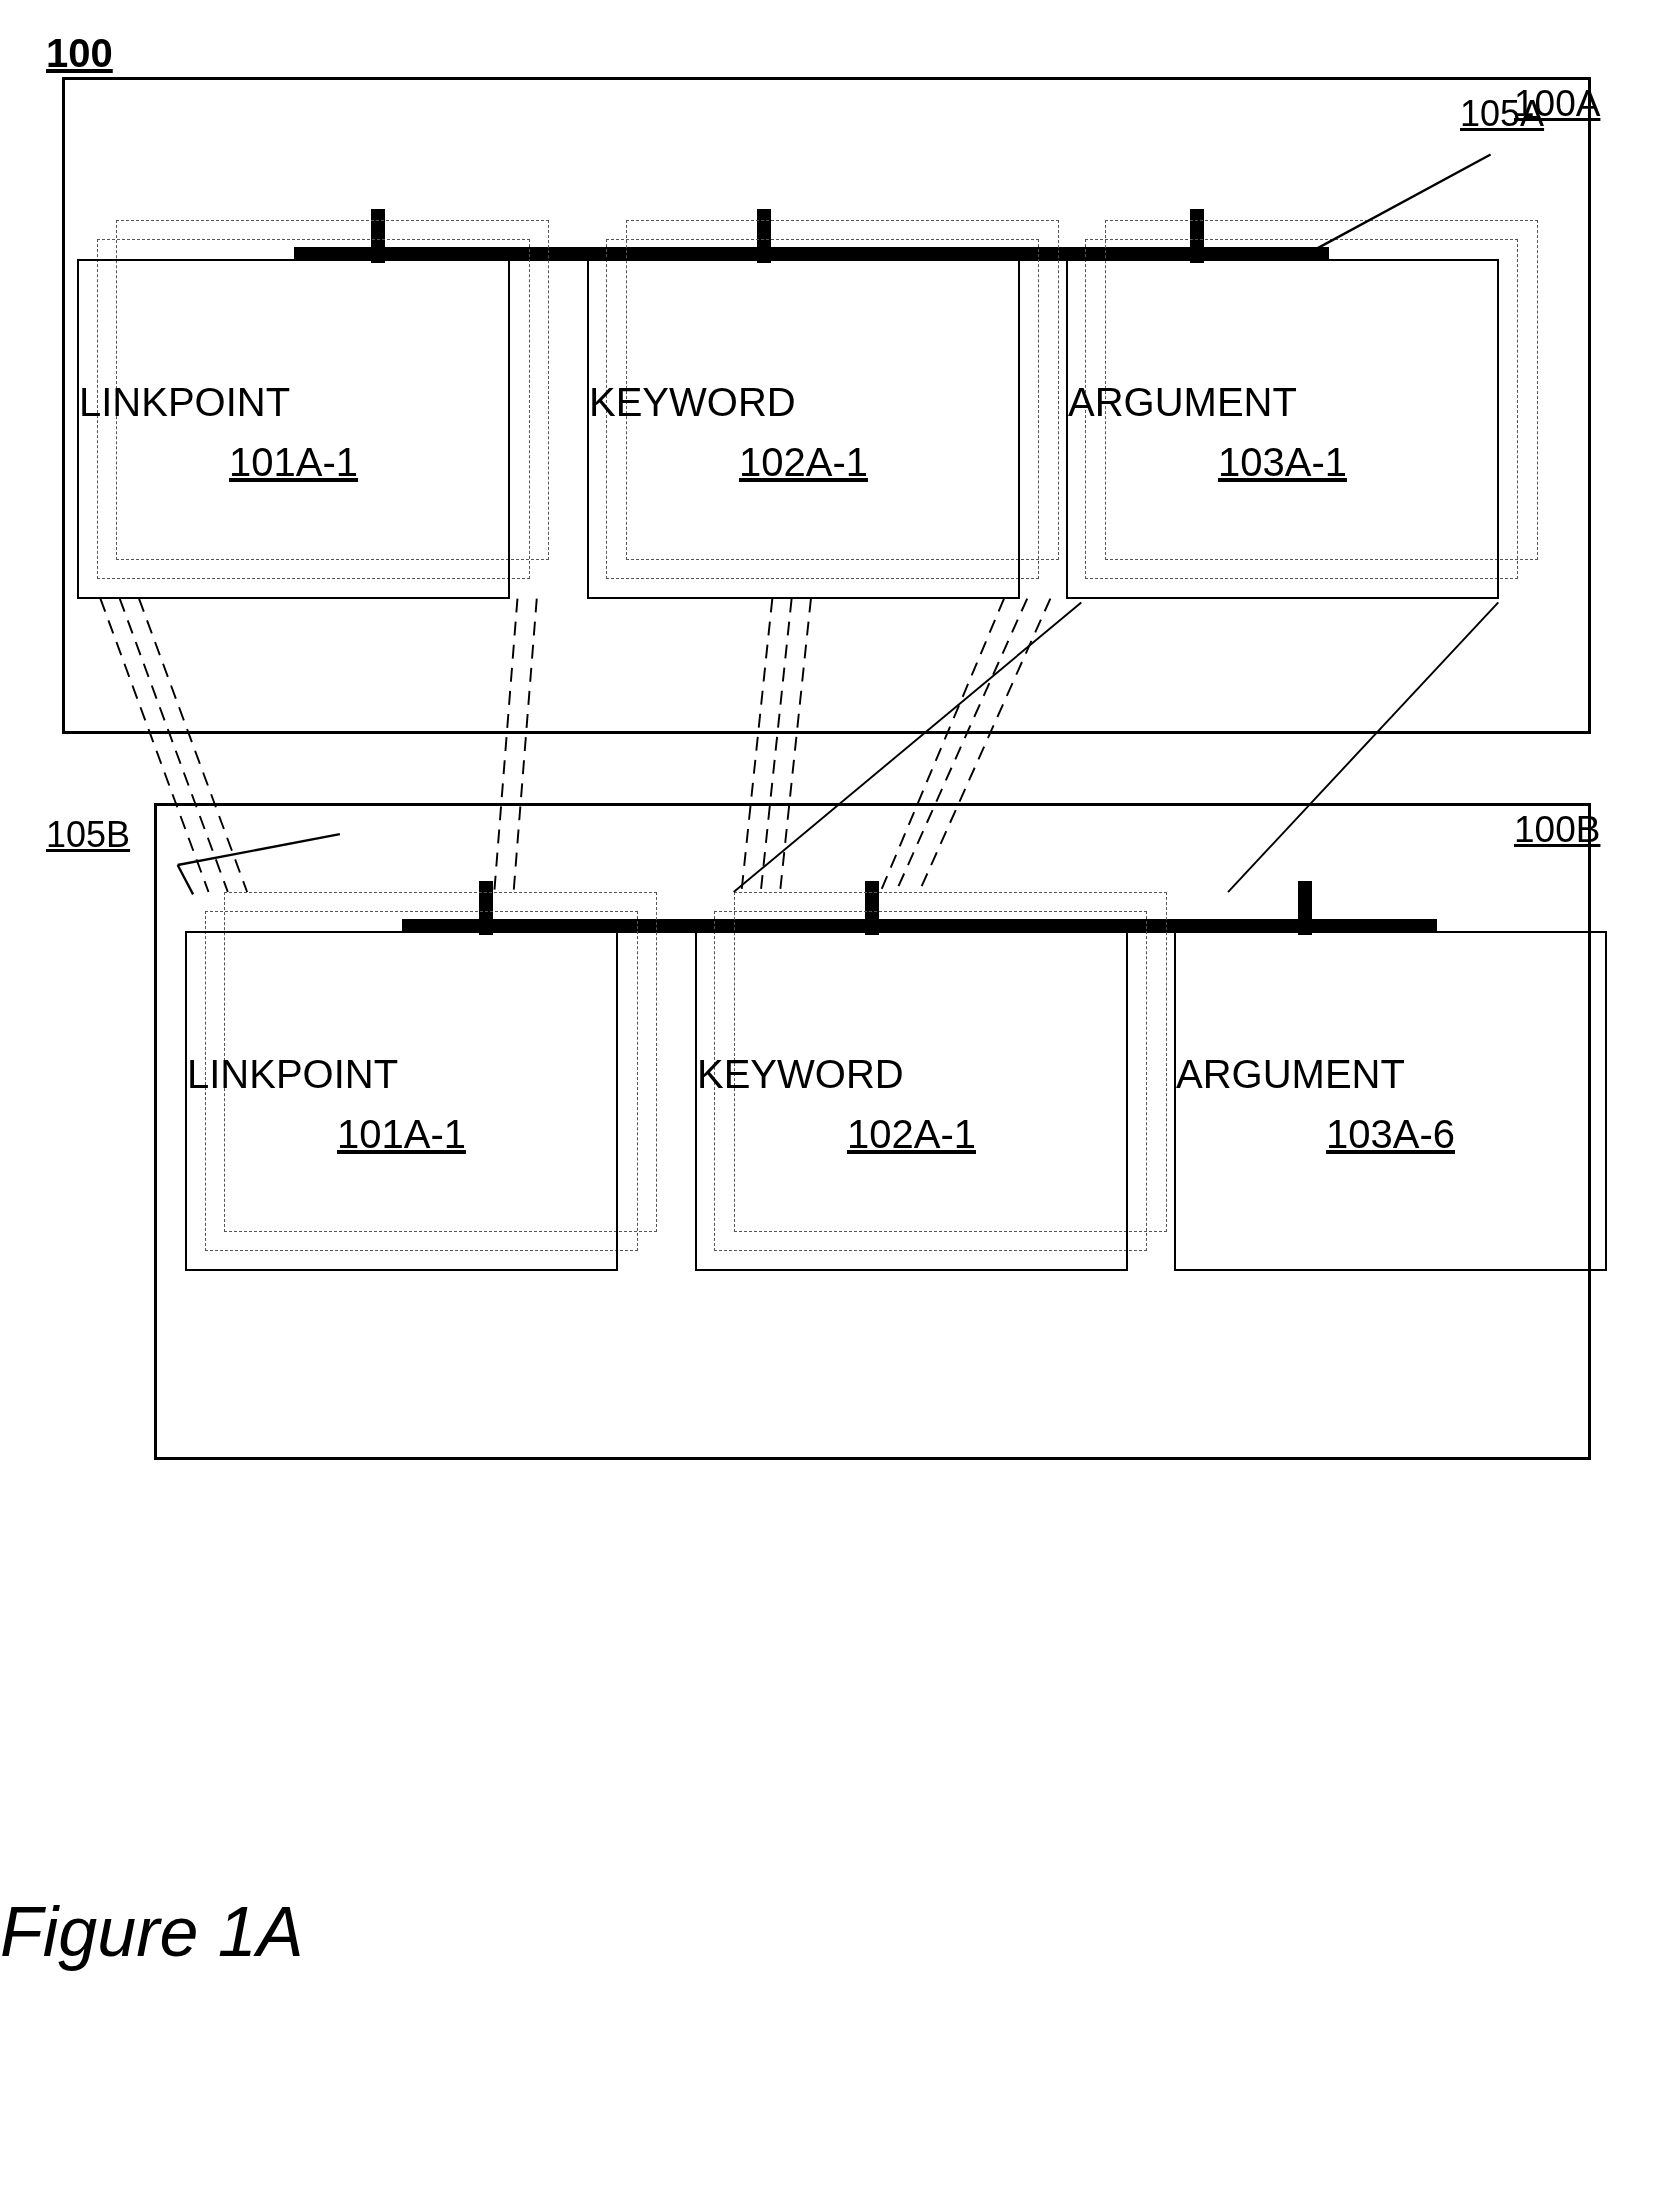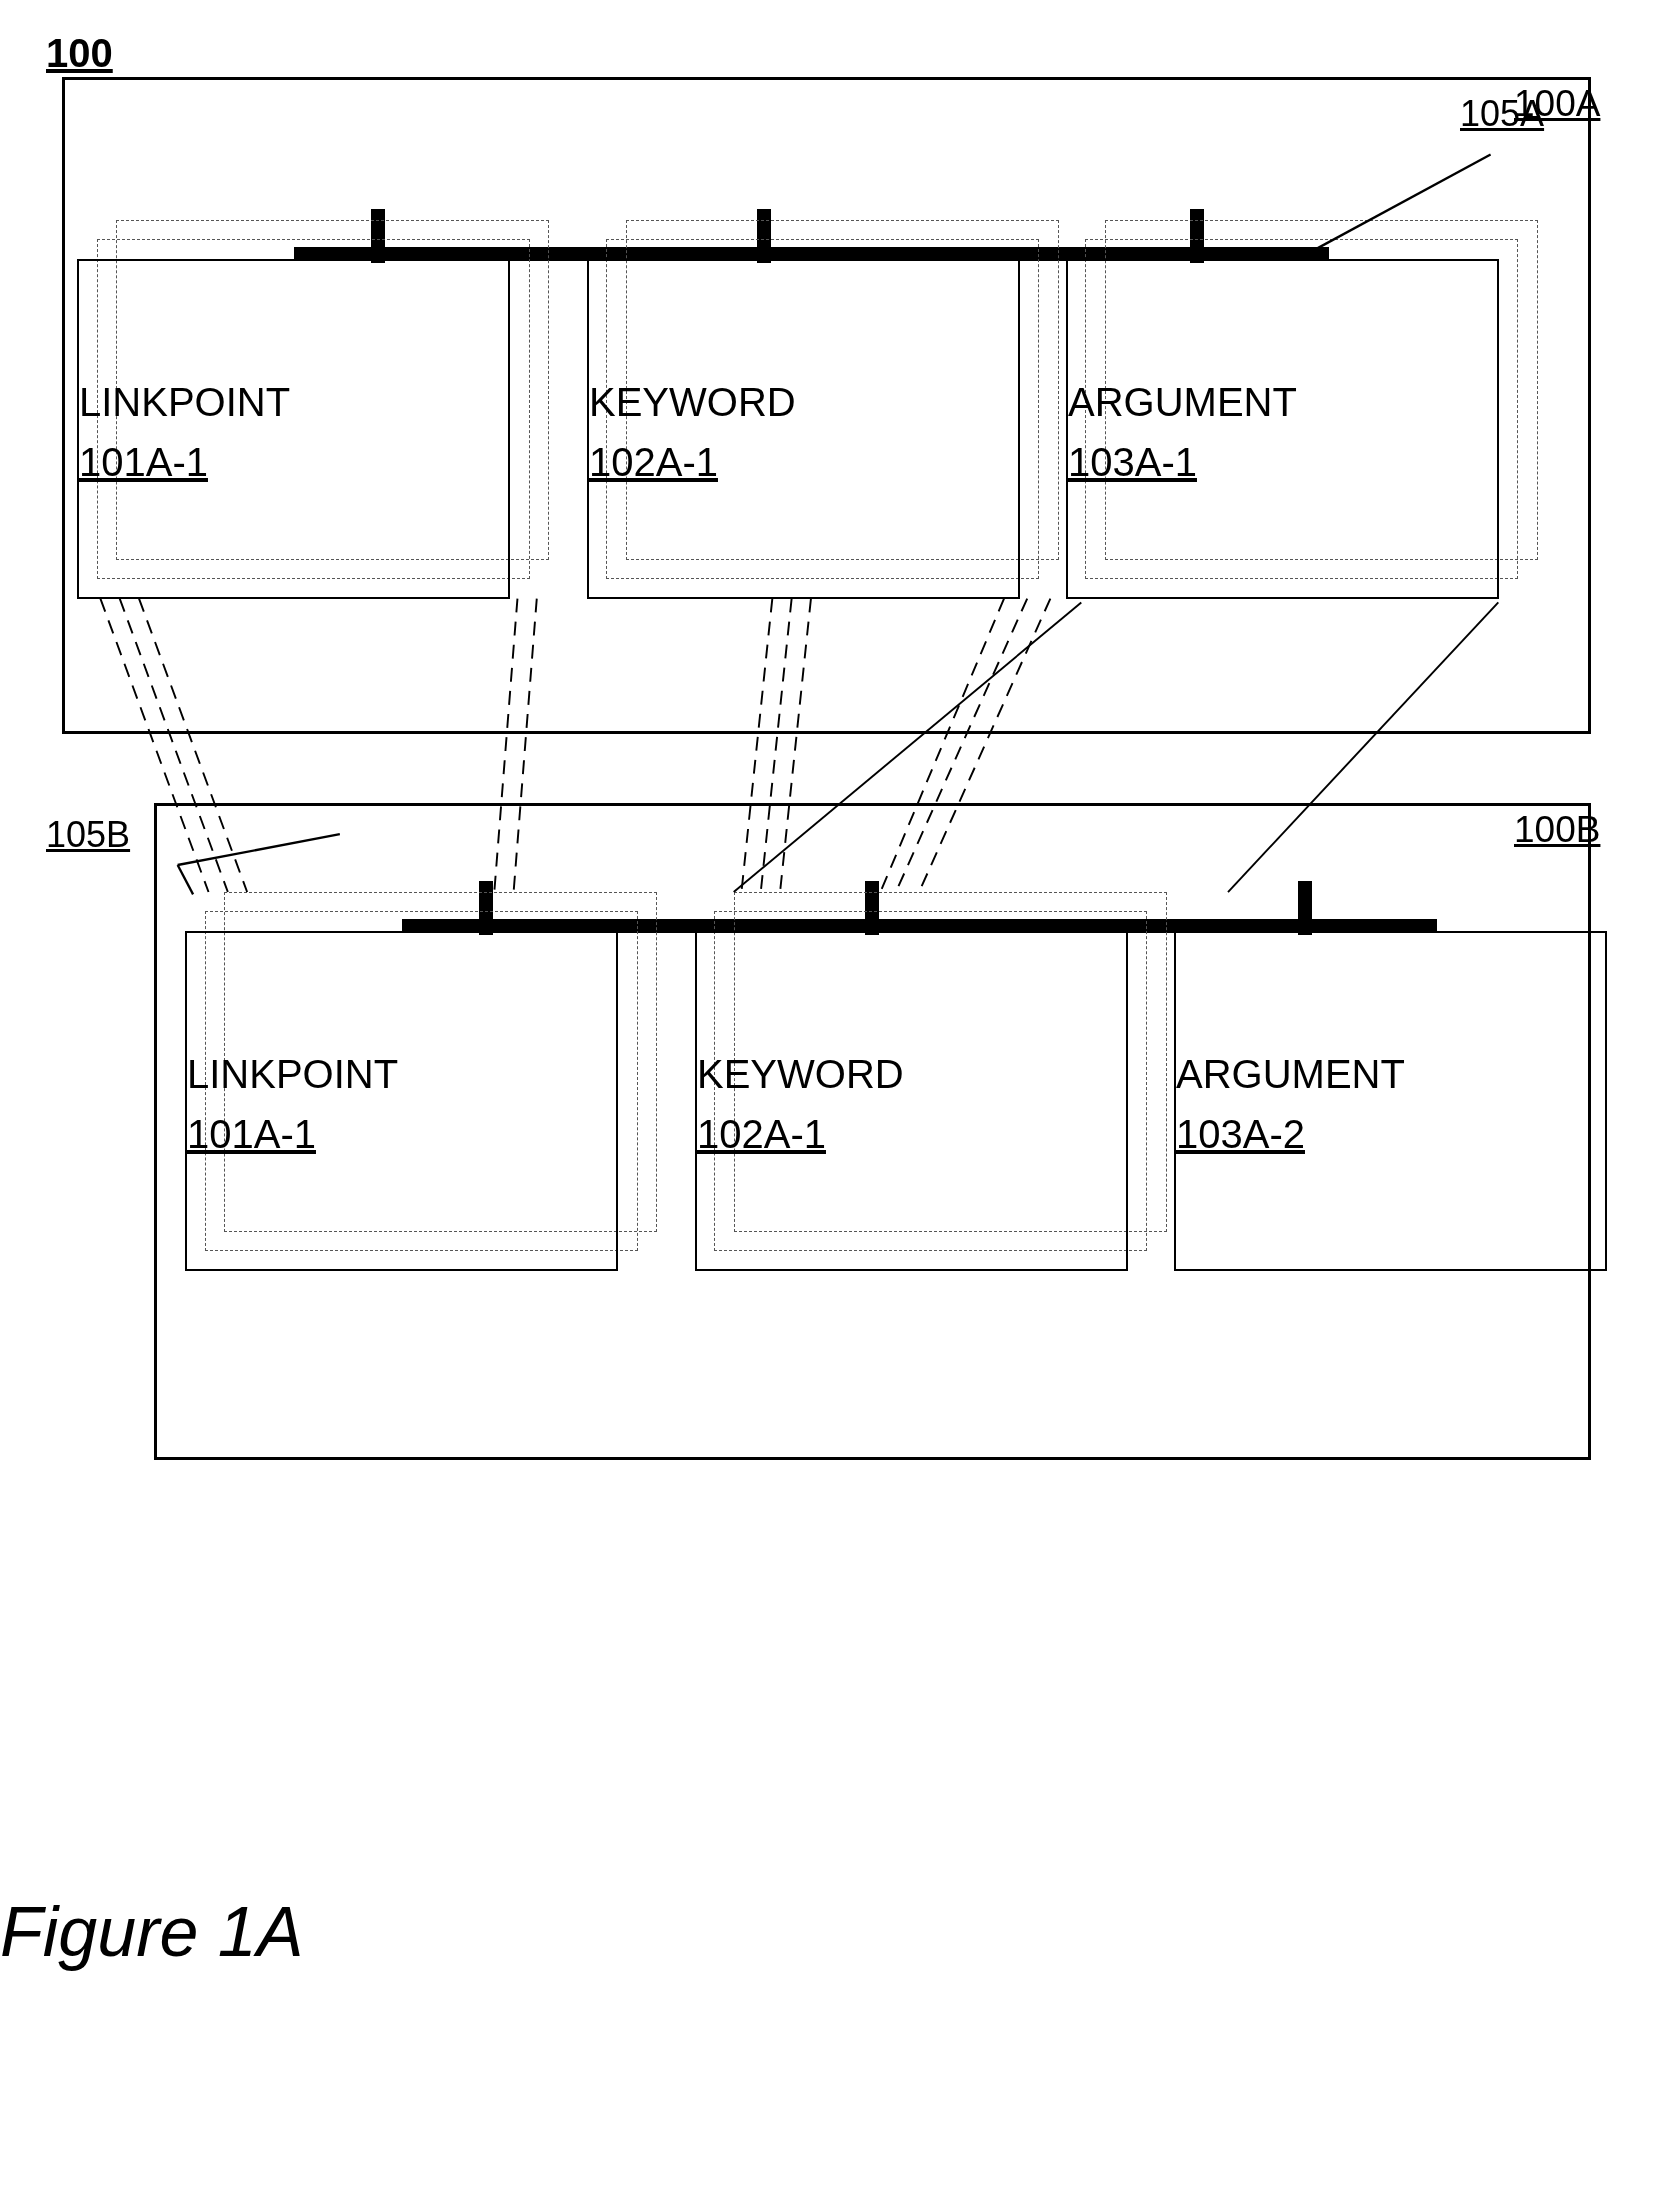--- a/index.html
+++ b/index.html
@@ -173,20 +173,21 @@
     }
 
     
     .box-label {
       text-align: left;
       font-size: 40px;
       font-weight: normal;
       padding-top: 119px;
     }
     .box-sublabel {
+      text-align: center;
       font-size: 40px;
       text-decoration: underline;
       padding-top: 15.4px;
     }
 
     
     .box-100B {
       position: absolute;
       top: 803px;
       left: 154px;
@@ -396,21 +397,21 @@
     <div class="box-sublabel">101A-1</div>
   </div>
 
   <div class="box-keyword-B">
     <div class="box-label">KEYWORD</div>
     <div class="box-sublabel">102A-1</div>
   </div>
 
   <div class="box-argument-B">
     <div class="box-label">ARGUMENT</div>
-    <div class="box-sublabel">103A-2</div>
+    <div class="box-sublabel">103A-6</div>
   </div>
 
   <svg class="lines-svg" xmlns="http://www.w3.org/2000/svg" viewBox="0 0 2161 2855" width="1669" height="2205">
 
     <line x1="1930" y1="200" x2="1690" y2="330" stroke="#000" stroke-width="3"></line>
 
     <line x1="130" y1="775" x2="270" y2="1155" stroke="#000" stroke-width="2.5" stroke-dasharray="18,12"></line>
     <line x1="155" y1="775" x2="295" y2="1155" stroke="#000" stroke-width="2.5" stroke-dasharray="18,12"></line>
     <line x1="180" y1="775" x2="320" y2="1155" stroke="#000" stroke-width="2.5" stroke-dasharray="18,12"></line>
 

